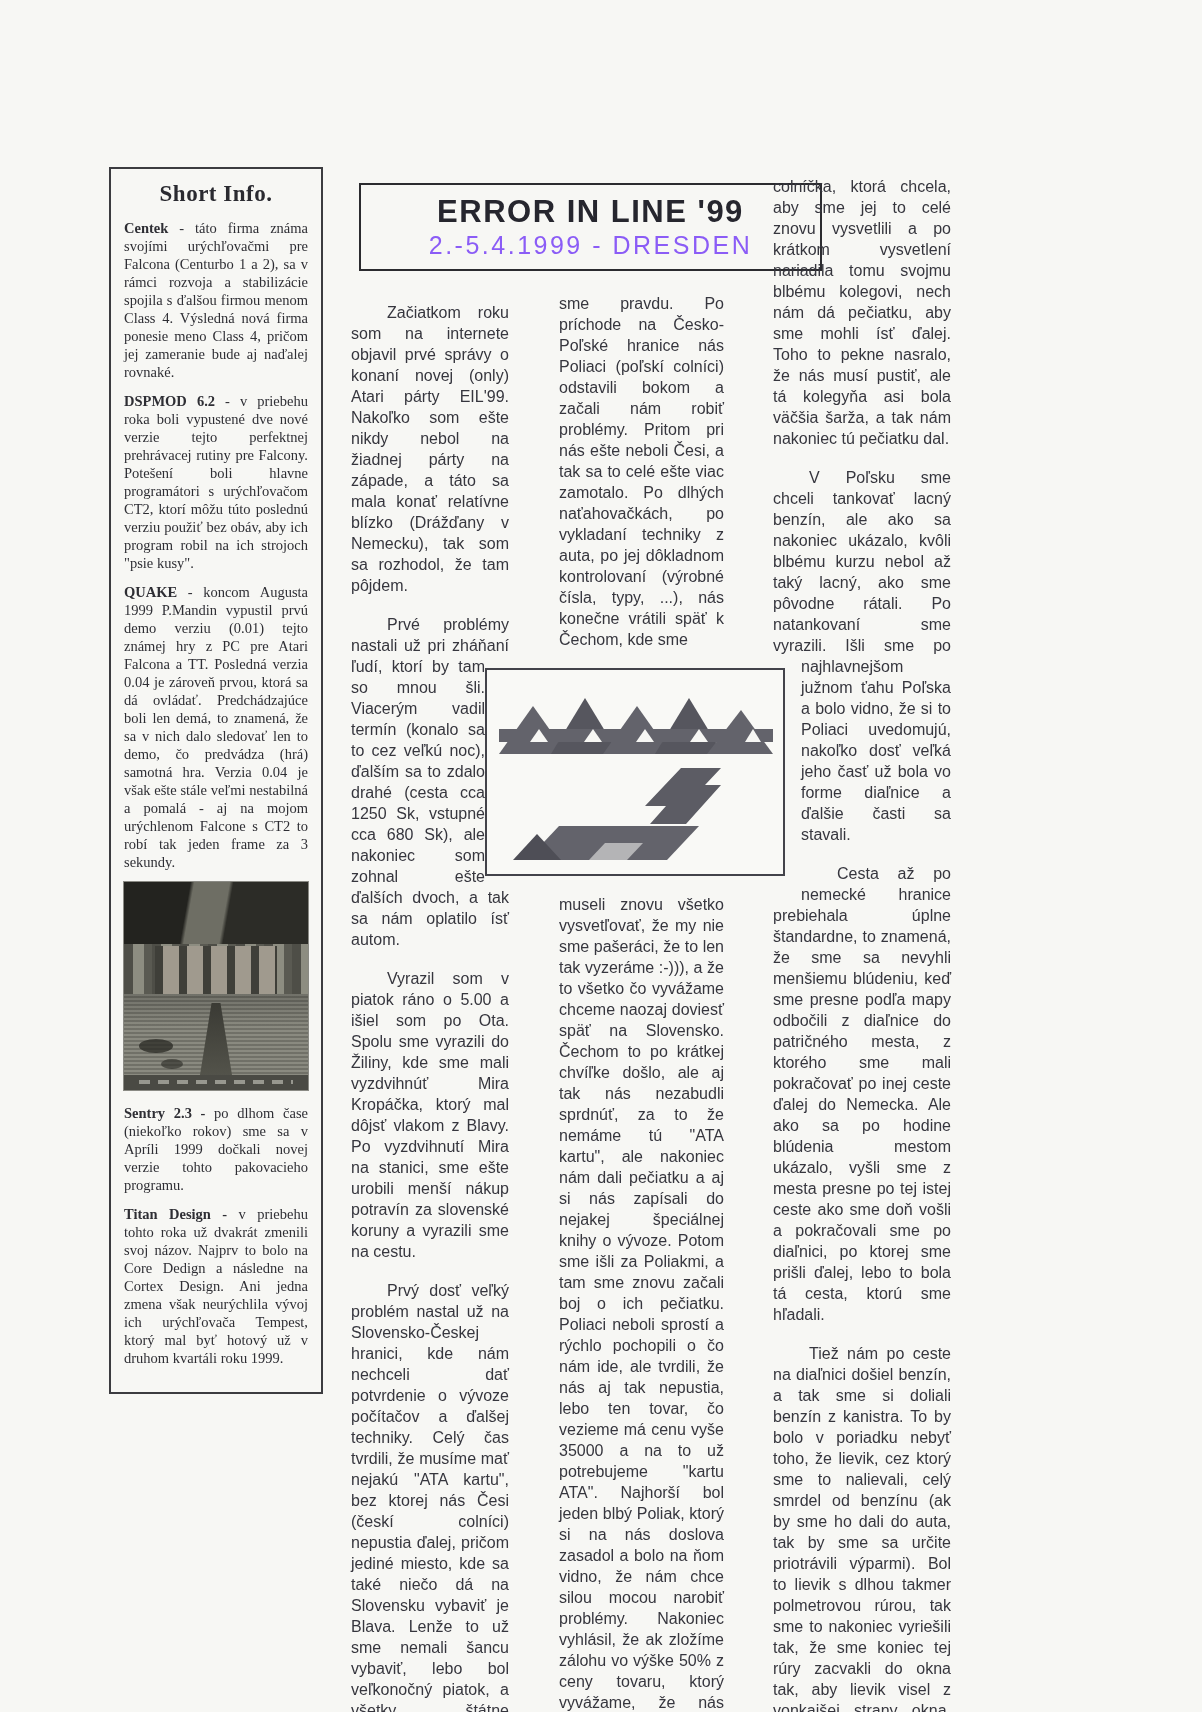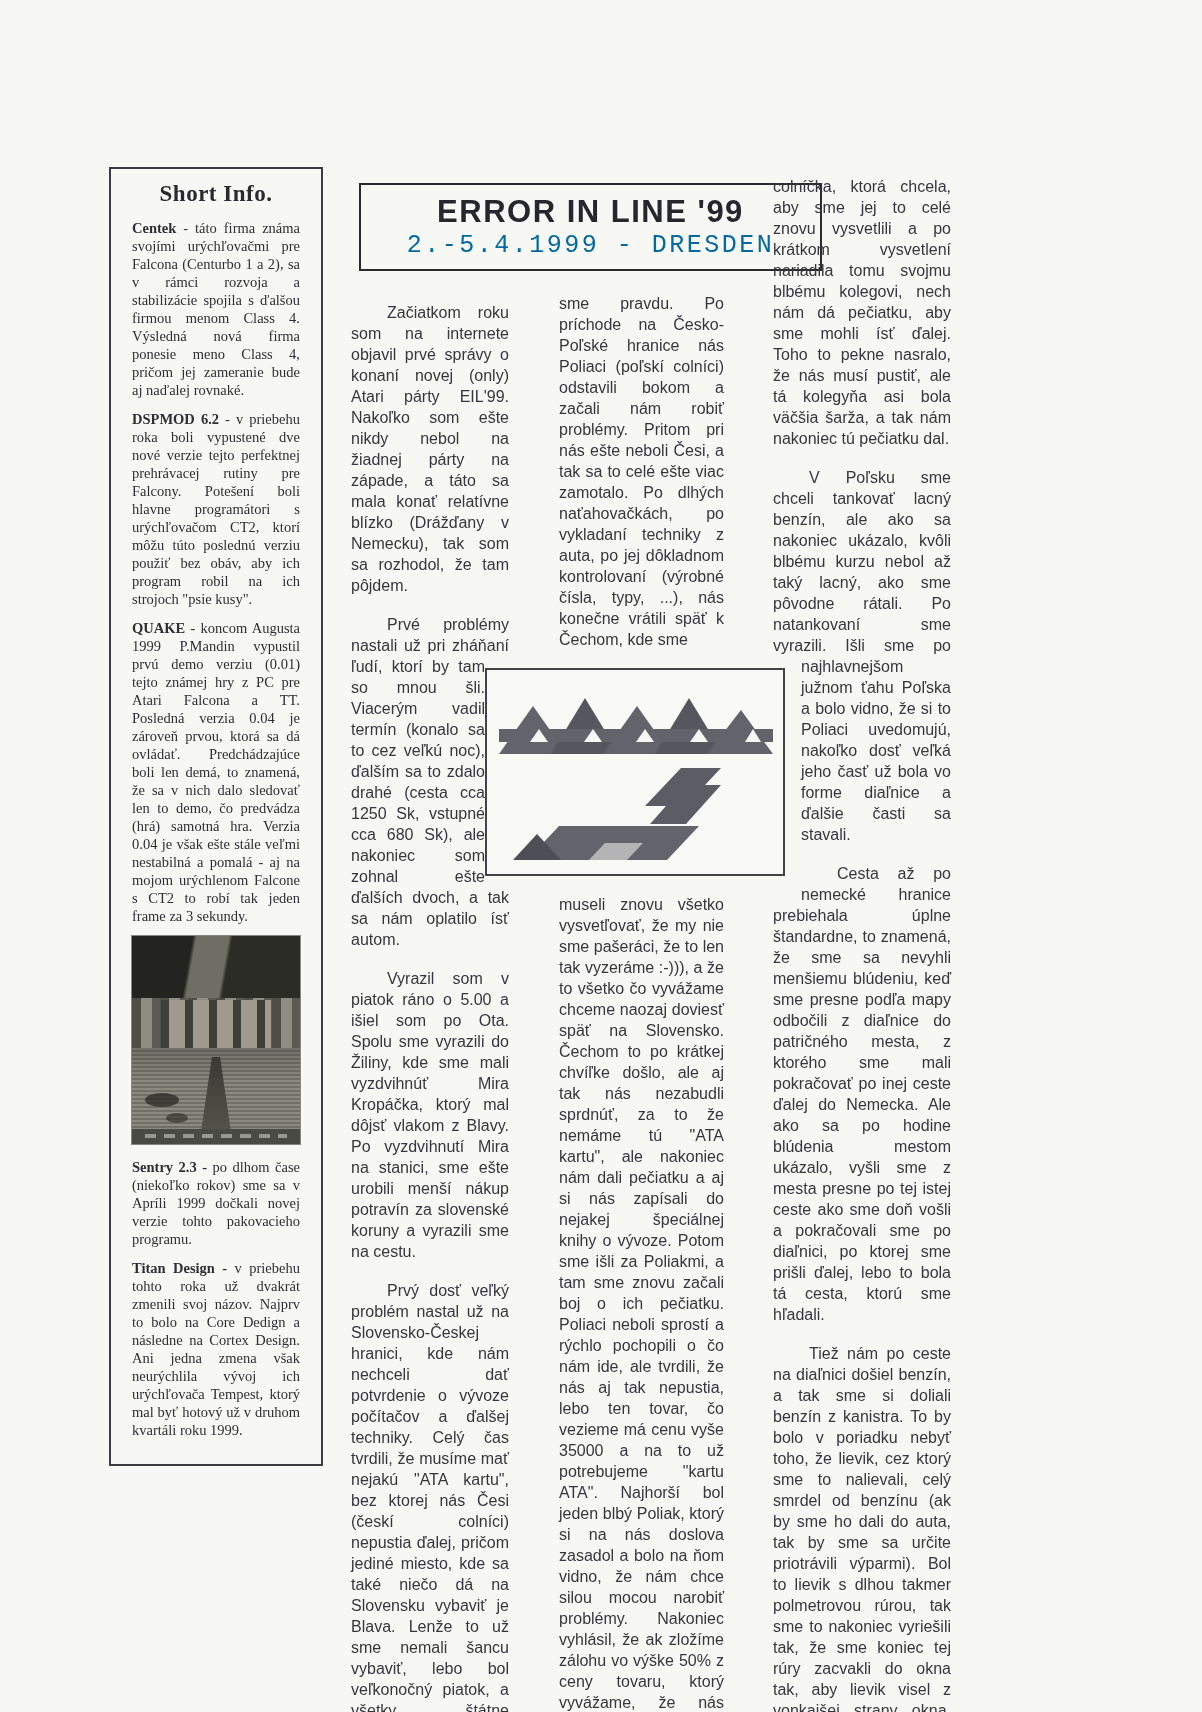--- a/index.html
+++ b/index.html
@@ -4,21 +4,21 @@
 <style>
   html,body{margin:0;padding:0;background:#e9e9e6;}
   .page{
     position:relative;width:1202px;height:1712px;margin:0 auto;
     background:#f7f7f4;overflow:hidden;
     font-family:"Liberation Sans",sans-serif;color:#34343b;
   }
   
   .si-box{
     position:absolute;left:109px;top:167px;width:214px;
-    border:2px solid #3c3c40;padding:8px 21px 14px;box-sizing:border-box;
+    border:2px solid #3c3c40;padding:8px 13px 14px;box-sizing:border-box;
     font-family:"Liberation Serif",serif;background:transparent;
   }
   .si-title{font-size:23px;font-weight:bold;text-align:center;letter-spacing:.5px;margin:4px 0 12px;color:#2a2a30;}
   .si-p{font-size:14.5px;line-height:18px;text-align:justify;margin:0 0 11px;color:#2e2e34;font-family:Liberation Serif, serif;}
   .si-p b{font-weight:bold;}
   
   .qk{position:relative;width:100%;height:208px;margin:4px 0 14px;overflow:hidden;outline:1px solid #8a8a84;background:#85857b;}
   .qk div{position:absolute;}
   .qk-ceiling{left:0;right:0;top:0;height:32%;
     background:linear-gradient(100deg,#23231f 0 34%,#6e6e64 36% 54%,#2c2c27 56% 100%);}
@@ -37,21 +37,21 @@
   .qk-blob2{left:20%;bottom:10%;width:22px;height:10px;border-radius:50%;background:rgba(40,40,35,.6);}
   .qk-status{left:0;right:0;bottom:0;height:15px;background:#4a4a44;}
   .qk-status:after{content:"";position:absolute;left:8%;right:8%;top:5px;height:4px;
     background:repeating-linear-gradient(90deg,rgba(215,215,205,.55) 0 11px,rgba(0,0,0,0) 11px 19px);}
   
   .eil-box{
     position:absolute;left:359px;top:183px;width:463px;box-sizing:border-box;
     border:2px solid #2b2b2f;text-align:center;padding:9px 4px 9px;
   }
   .eil-title{font-size:31px;font-weight:bold;letter-spacing:1.5px;color:#26262e;line-height:36px;}
-  .eil-date{font-size:25px;letter-spacing:2.5px;color:#0369a1;line-height:29px;margin-top:1px;font-family:Liberation Mono, monospace;}
+  .eil-date{font-size:25px;letter-spacing:2.5px;color:#8b5cf6;line-height:29px;margin-top:1px;}
   .eil-url{font-size:21px;letter-spacing:1px;color:#2b2b33;line-height:26px;margin-top:2px;}
   
   .col{position:absolute;font-size:16px;line-height:21px;text-align:justify;color:#36363e;}
   .col p{margin:18px;text-indent:36px;}
   .col p.noindent{text-indent:0;}
   .col-a{left:333px;top:284px;width:194px;}
   .col-b{left:541px;top:275px;width:201px;}
   .col-c{left:755px;top:158px;width:214px;}
   
   .wrap-a{float:right;width:42px;height:601px;shape-outside:inset(391px 0 0 0);}

